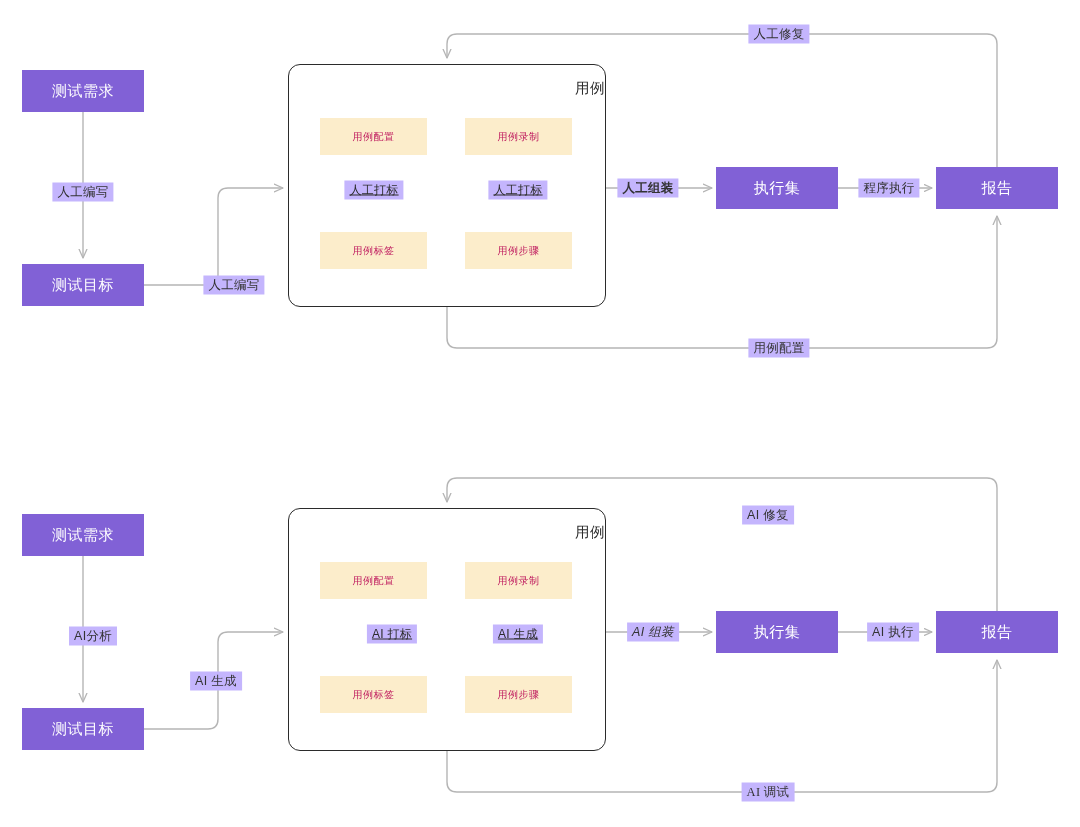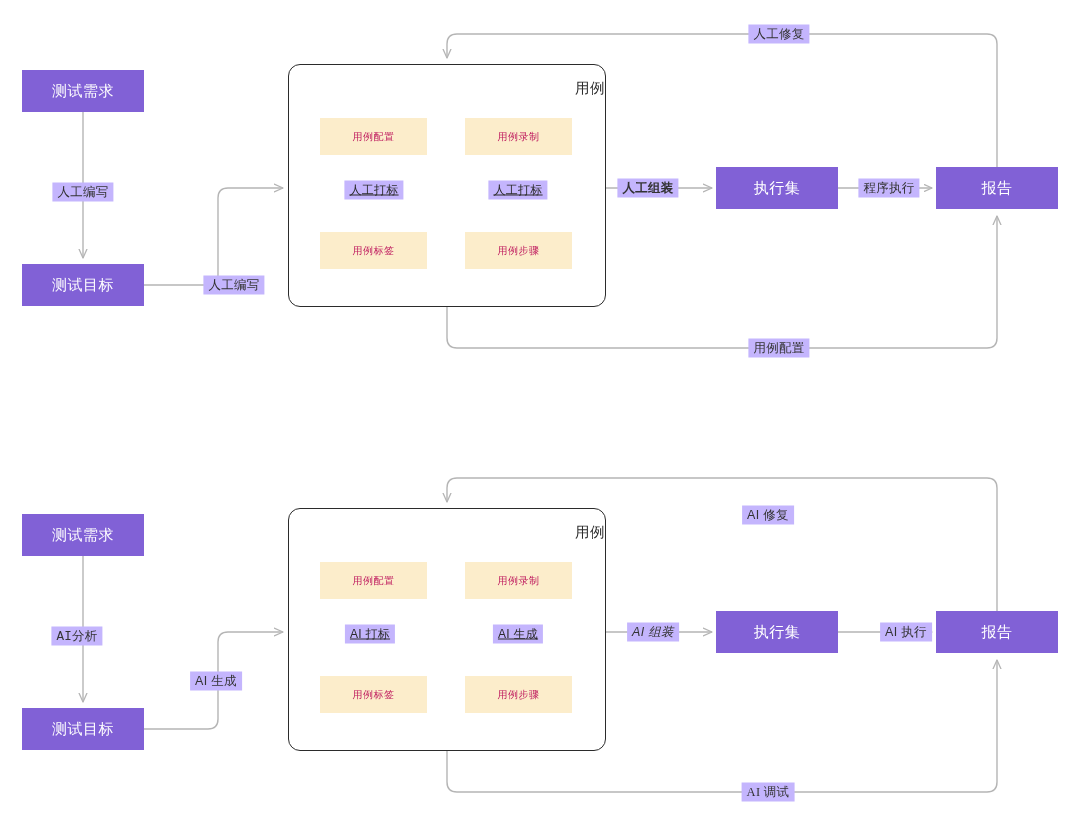--- a/index.html
+++ b/index.html
@@ -208,29 +208,29 @@
   <div class="node node-beige" style="left:465px; top:562px; width:107px; height:37px;">用例录制</div>
 
   <div class="node node-beige" style="left:320px; top:676px; width:107px; height:37px;">用例标签</div>
 
   <div class="node node-beige" style="left:465px; top:676px; width:107px; height:37px;">用例步骤</div>
 
   <div class="node node-purple" style="left:716px; top:611px; width:122px; height:42px;">执行集</div>
 
   <div class="node node-purple" style="left:936px; top:611px; width:122px; height:42px;">报告</div>
 
-  <div class="edge-label" style="left:77px; top:636px;font-family:Liberation Mono, monospace;">AI分析</div>
+  <div class="edge-label" style="left:93px; top:636px;">AI分析</div>
 
   <div class="edge-label" style="left:216px; top:681px;">AI 生成</div>
 
-  <div class="edge-label inner" style="left:370px; top:634px;">AI 打标</div>
+  <div class="edge-label inner" style="left:392px; top:634px;">AI 打标</div>
 
   <div class="edge-label inner" style="left:518px; top:634px;">AI 生成</div>
 
   <div class="edge-label" style="left:653px; top:632px;font-style:italic;">AI 组装</div>
 
-  <div class="edge-label" style="left:893px; top:632px;margin-left:13px;">AI 执行</div>
+  <div class="edge-label" style="left:893px; top:632px;">AI 执行</div>
 
   <div class="edge-label" style="left:768px; top:478px;margin-top:37px;">AI 修复</div>
 
   <div class="edge-label" style="left:768px; top:792px;font-family:Liberation Serif, serif;">AI 调试</div>
 
 </div>
 
 </body></html>

